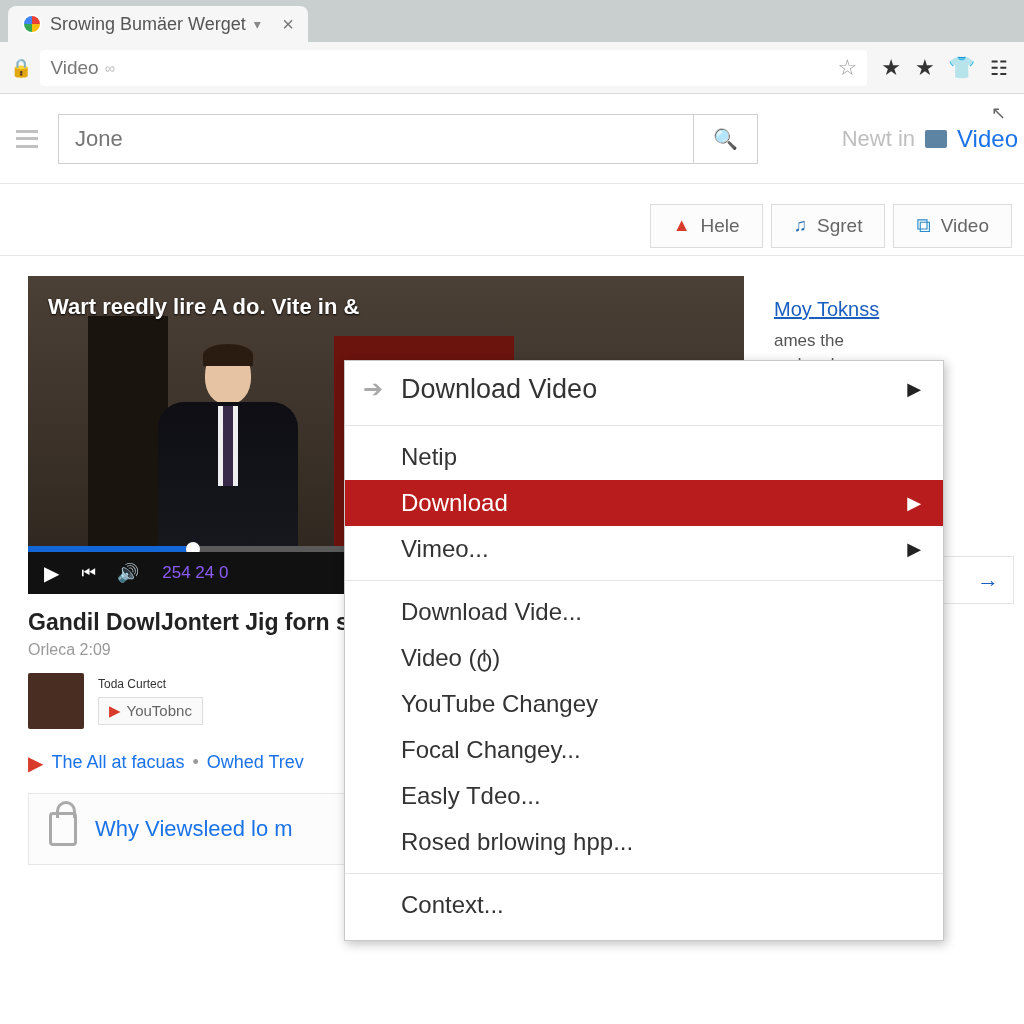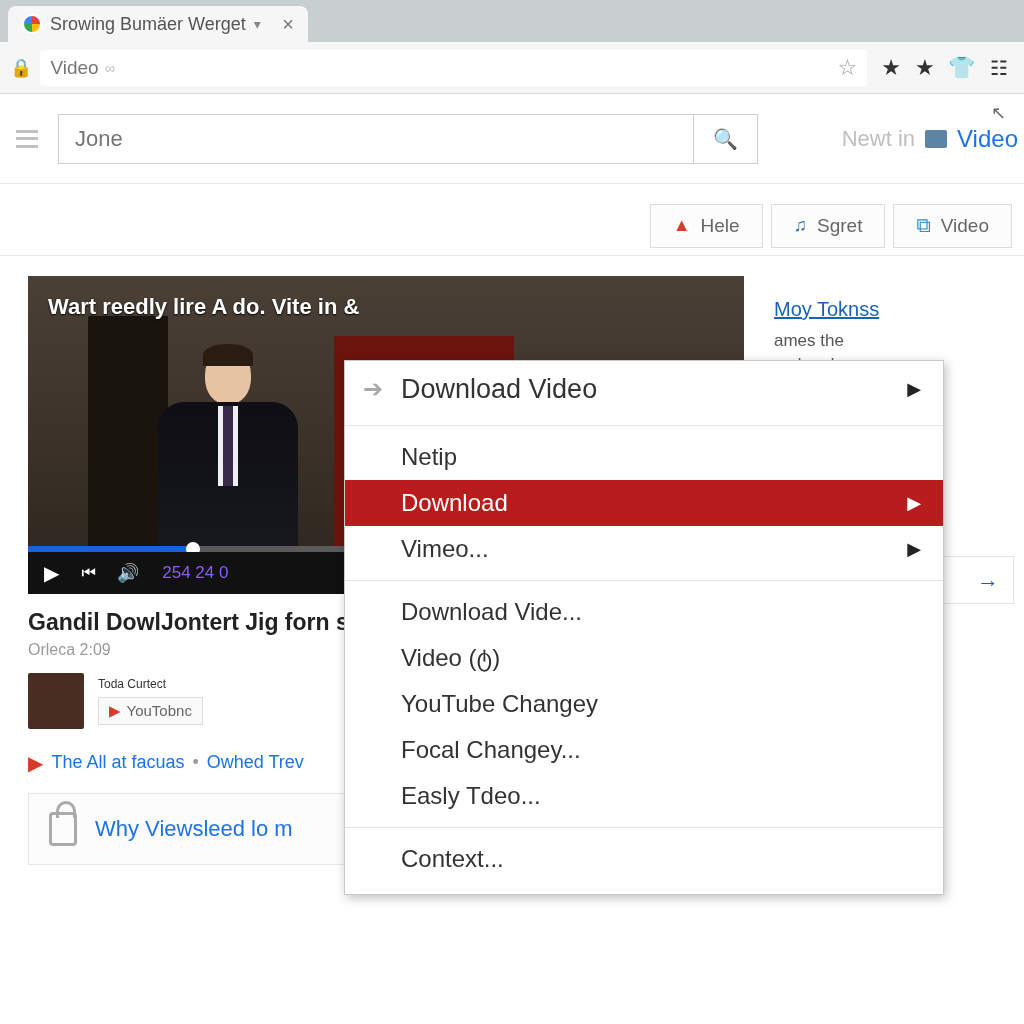--- a/index.html
+++ b/index.html
@@ -259,19 +259,22 @@
       </div>
     <div class="ctx-row">
         <span>YouTube Changey</span>
       </div>
     <div class="ctx-row">
         <span>Focal Changey...</span>
       </div>
     <div class="ctx-row">
         <span>Easly Tdeo...</span>
       </div>
+    <div class="ctx-row">
+        <span>Rosed brlowing hpp...</span>
+      </div>
     <div class="ctx-sep"></div>
     <div class="ctx-row">
         <span>Context...</span>
       </div>
   </div>
 
 </div>
 
 </body></html>

